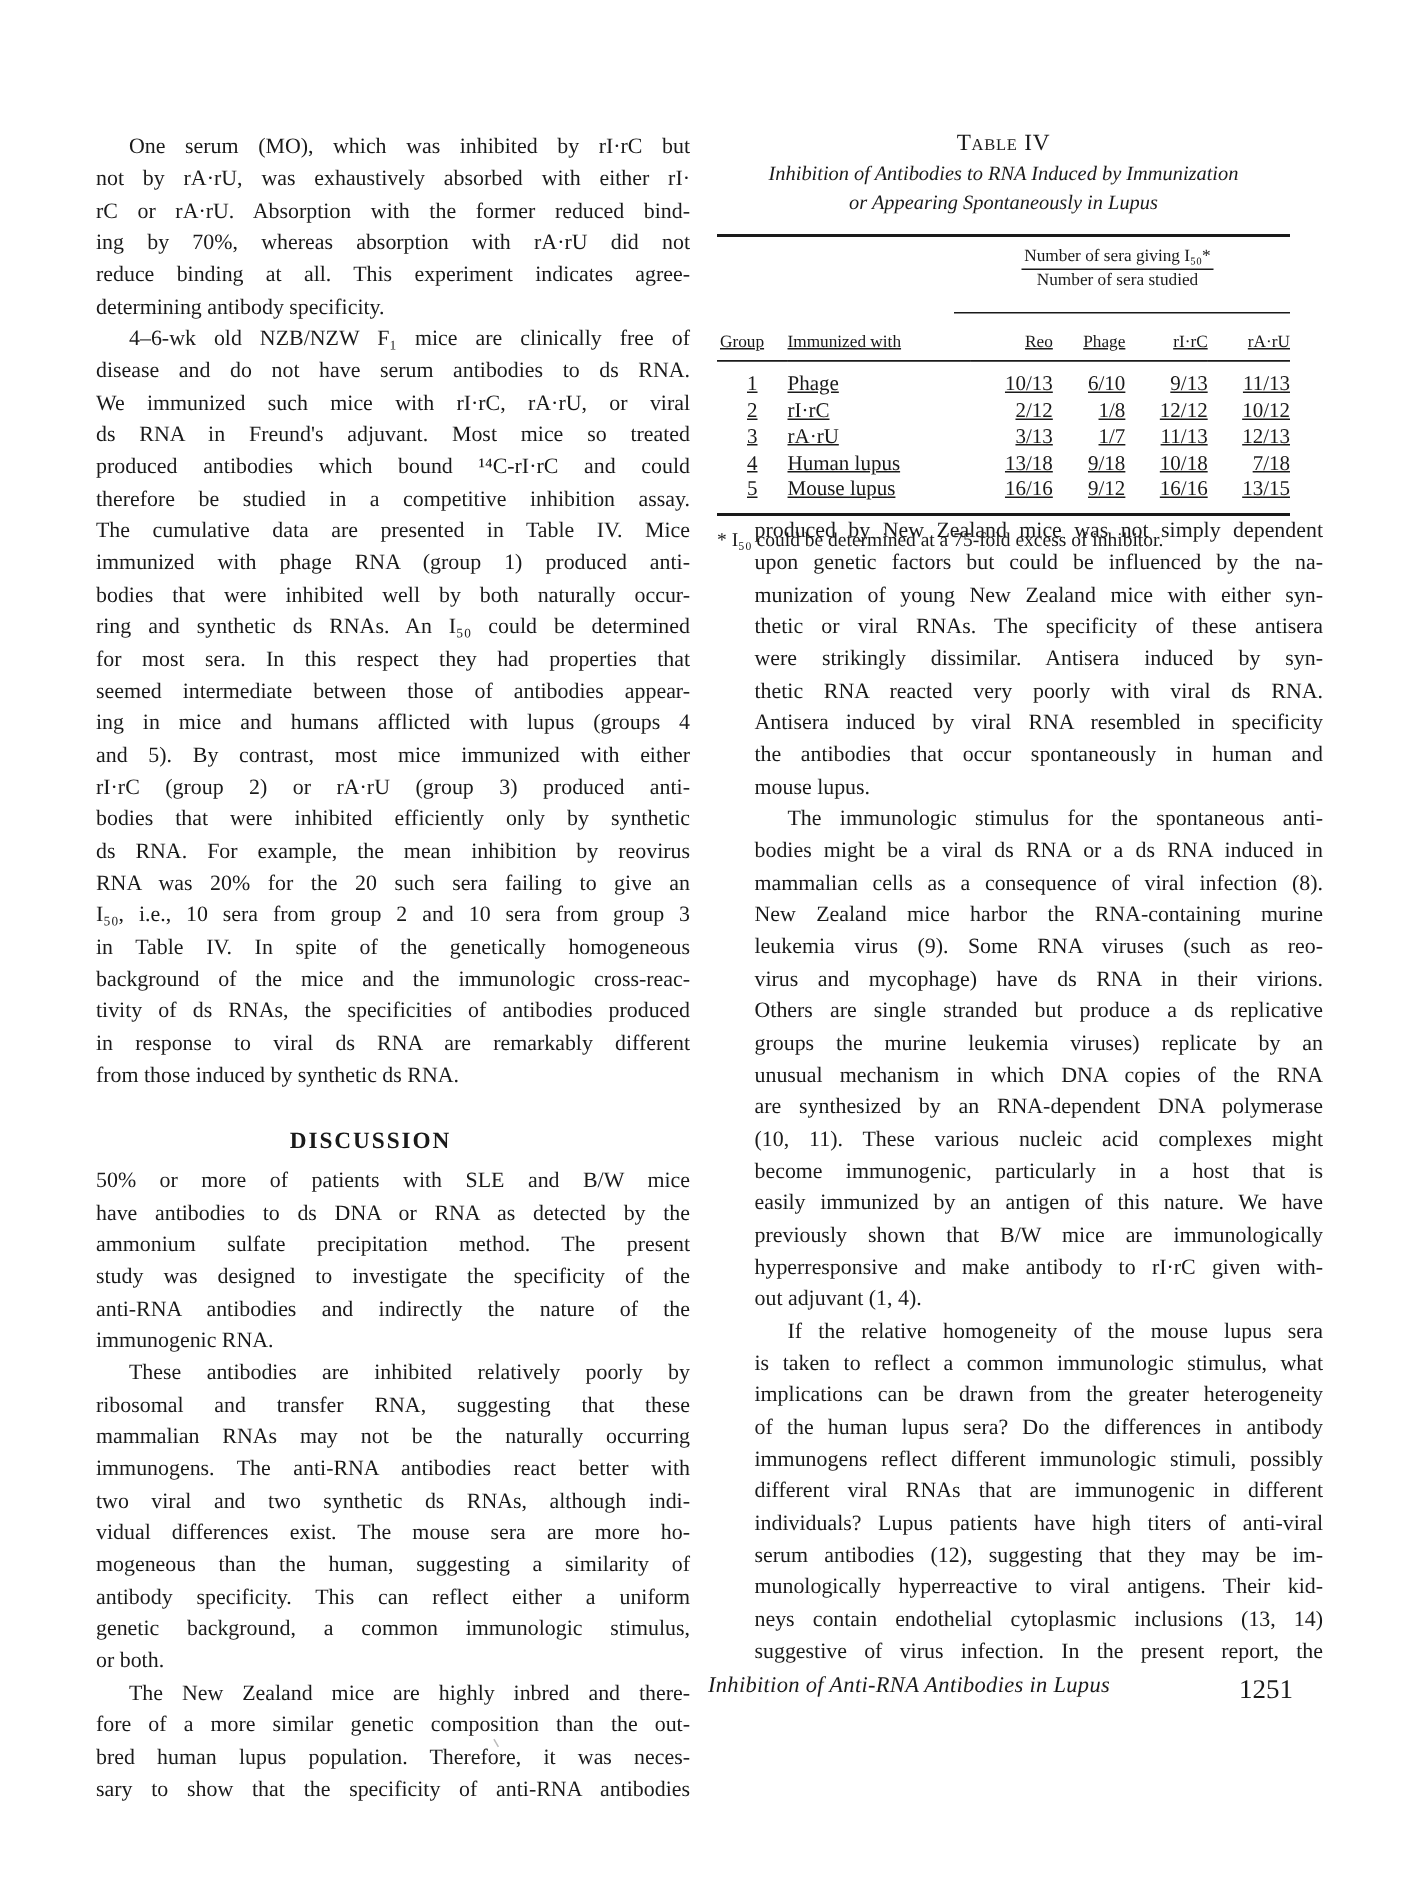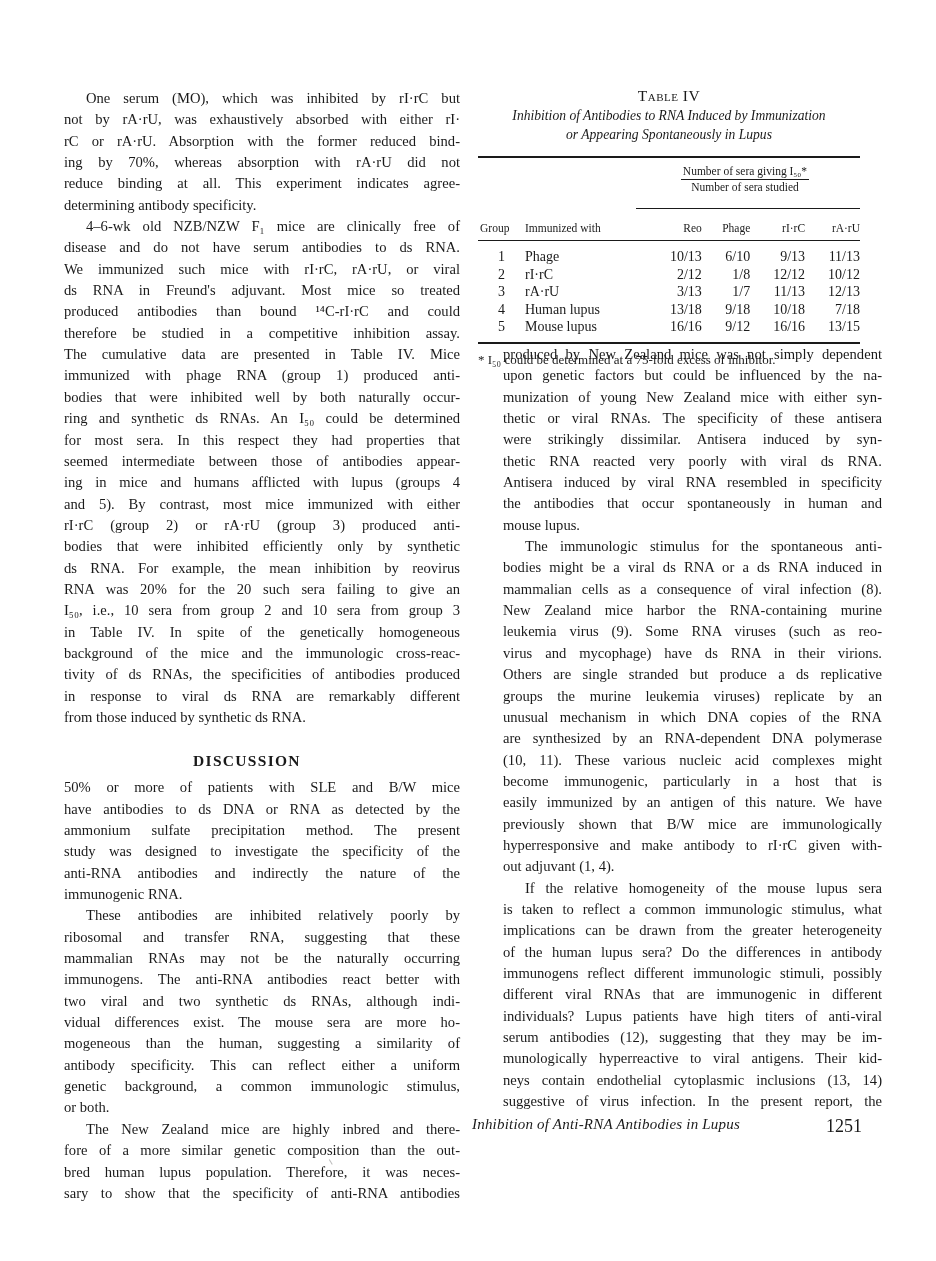--- a/index.html
+++ b/index.html
@@ -17,21 +17,21 @@
 
   .table-block { position: absolute; left: 478px; top: 86px; width: 382px; }
   .table-label { text-align: center; font-size: 15.5px; letter-spacing: 0.5px; line-height: 20px; }
   .table-label .sc { font-variant: small-caps; }
   .table-title { text-align: center; font-style: italic; font-size: 13.6px; line-height: 19px; }
   .rule-thick { border-top: 2px solid #1a1a1a; margin: 0; }
   .th-group { position: relative; height: 60px; font-size: 11.5px; }
   .th-span { position: absolute; left: 197px; top: 6px; width: 140px; text-align: center; line-height: 15px; }
   .th-span .num { border-bottom: 1px solid #1a1a1a; display: inline-block; padding: 0 2px; }
   .th-subrule { position: absolute; left: 158px; right: 0; top: 50px; border-top: 1px solid #1a1a1a; }
-  table.data { width: 100%; border-collapse: collapse; font-size: 14px; }
+  table.data { width: 100%; border-collapse: collapse; font-size: 14px; text-decoration: underline; }
   table.data th { font-weight: normal; font-size: 11.5px; padding: 4px 0 6px 0; }
   table.data td { padding: 0; line-height: 17.5px; }
   table.data thead tr { border-bottom: 1px solid #1a1a1a; }
   table.data tbody tr:first-child td { padding-top: 7px; }
   table.data tbody tr:last-child td { padding-bottom: 6px; }
   .c-group { width: 45px; text-align: left; padding-left: 2px !important; }
   .c-imm { width: 122px; text-align: left; }
   .c-num { text-align: right; }
   td.c-group { text-align: center; padding-left: 0 !important; width: 36px; }
   .footnote { font-size: 13px; margin-top: 8px; line-height: 16px; }
@@ -50,21 +50,21 @@
     <span class="line">rC or rA·rU. Absorption with the former reduced bind-</span>
     <span class="line">ing by 70%, whereas absorption with rA·rU did not</span>
     <span class="line">reduce binding at all. This experiment indicates agree-</span>
     <span class="line last">determining antibody specificity.</span>
   </div>
   <div>
     <span class="line indent">4–6-wk old NZB/NZW F₁ mice are clinically free of</span>
     <span class="line">disease and do not have serum antibodies to ds RNA.</span>
     <span class="line">We immunized such mice with rI·rC, rA·rU, or viral</span>
     <span class="line">ds RNA in Freund's adjuvant. Most mice so treated</span>
-    <span class="line">produced antibodies than bound ¹⁴C-rI·rC and could</span>
+    <span class="line">produced antibodies which bound ¹⁴C-rI·rC and could</span>
     <span class="line">therefore be studied in a competitive inhibition assay.</span>
     <span class="line">The cumulative data are presented in Table IV. Mice</span>
     <span class="line">immunized with phage RNA (group 1) produced anti-</span>
     <span class="line">bodies that were inhibited well by both naturally occur-</span>
     <span class="line">ring and synthetic ds RNAs. An I₅₀ could be determined</span>
     <span class="line">for most sera. In this respect they had properties that</span>
     <span class="line">seemed intermediate between those of antibodies appear-</span>
     <span class="line">ing in mice and humans afflicted with lupus (groups 4</span>
     <span class="line">and 5). By contrast, most mice immunized with either</span>
     <span class="line">rI·rC (group 2) or rA·rU (group 3) produced anti-</span>

